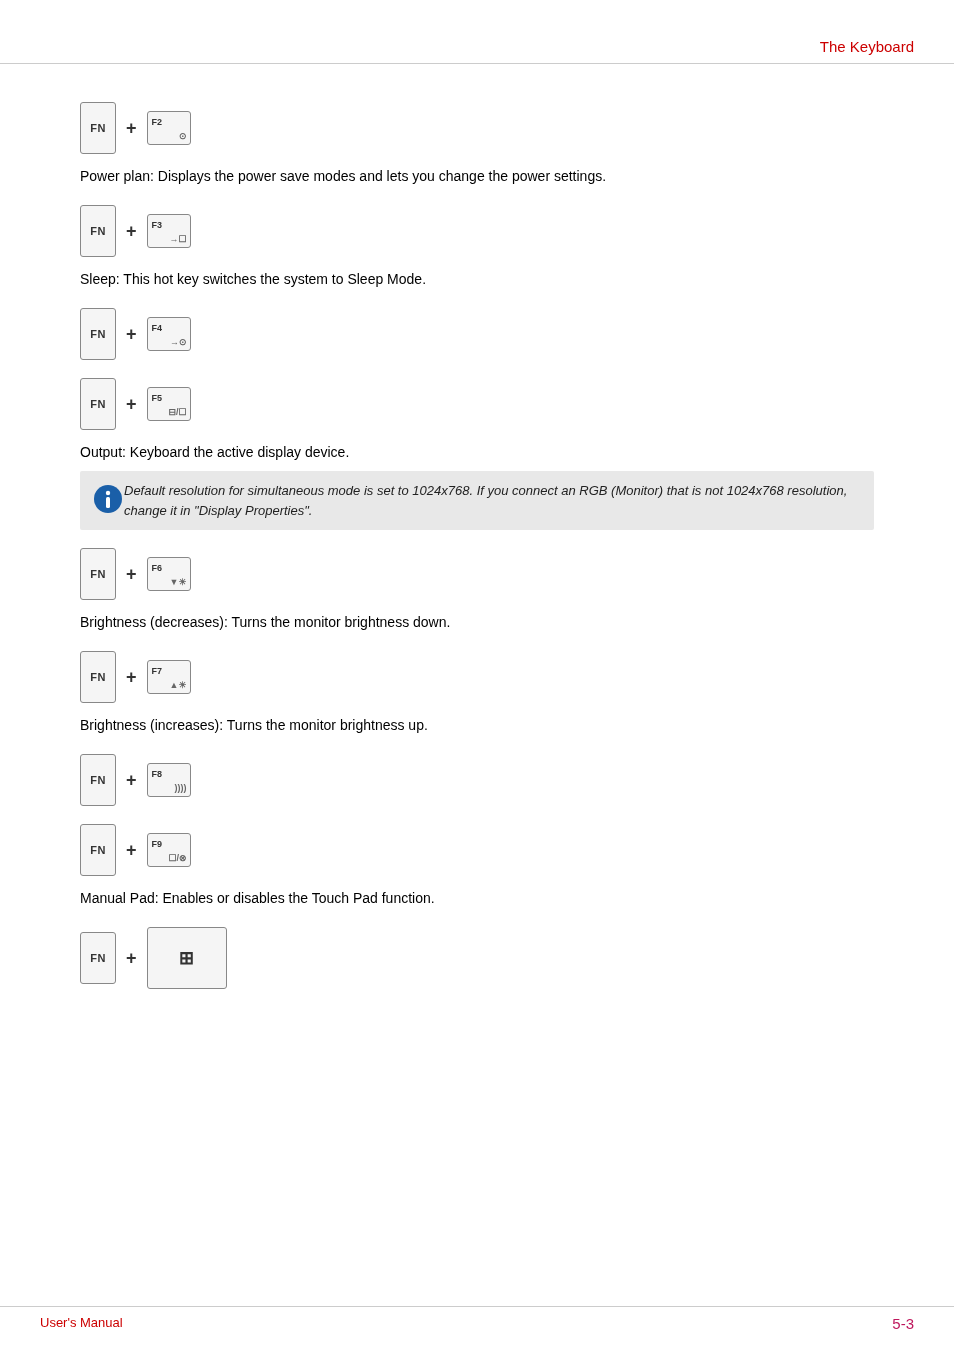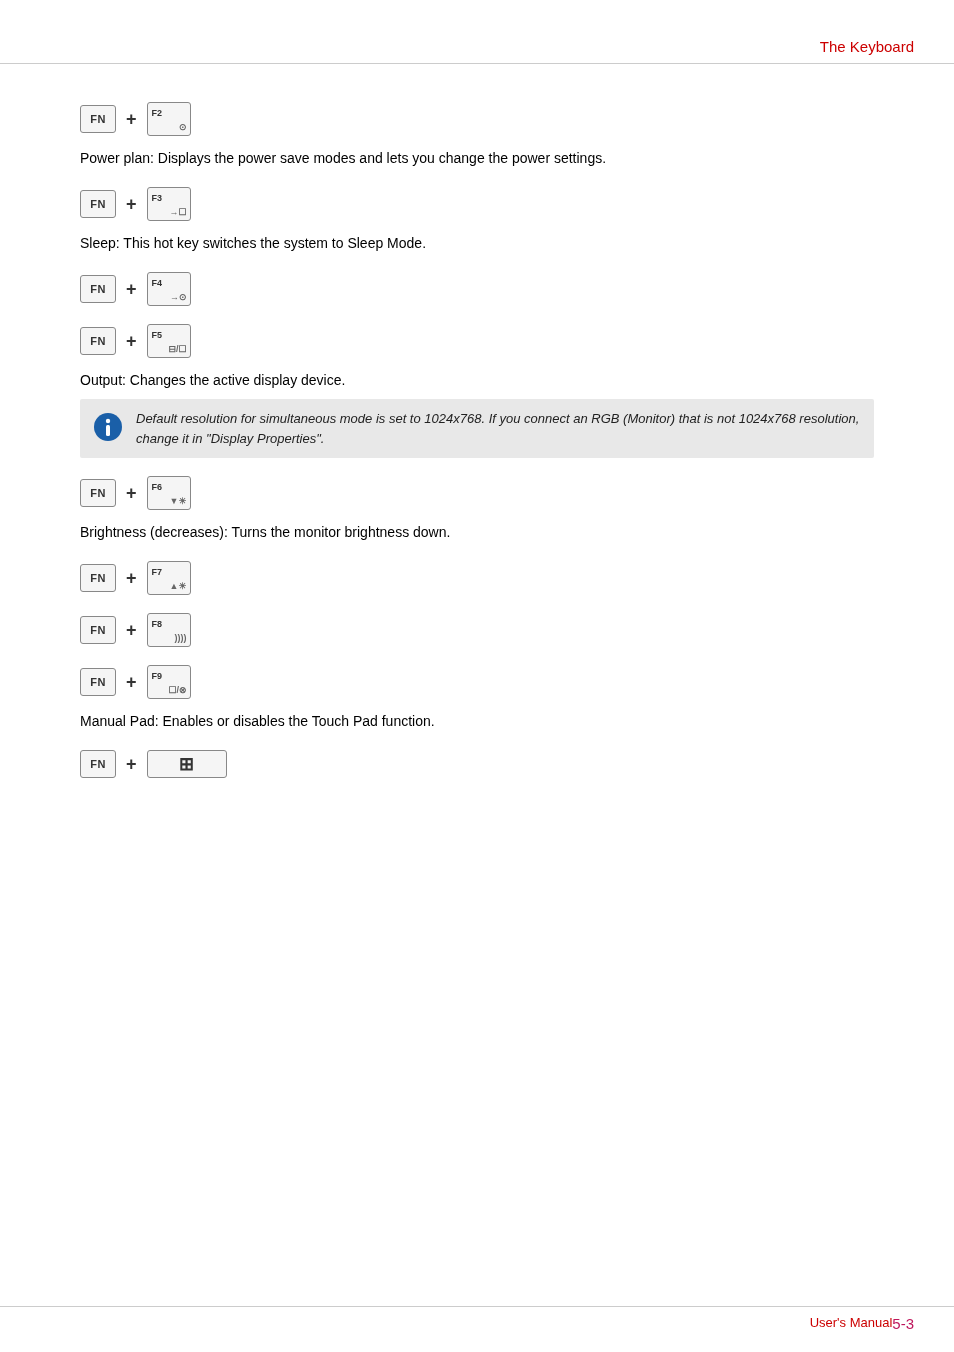--- a/index.html
+++ b/index.html
@@ -42,21 +42,21 @@
     .key-box {
       display: inline-flex;
       align-items: center;
       justify-content: center;
       border: 1.5px solid #888;
       border-radius: 3px;
       font-size: 11px;
       font-weight: bold;
       color: #333;
       background: #f5f5f5;
-      padding: 1px 7px;
+      padding: 19px 7px;
       min-width: 36px;
       min-height: 28px;
       position: relative;
     }
 
     .key-fn {
       font-size: 11px;
       font-weight: bold;
       letter-spacing: 0.5px;
     }
@@ -107,21 +107,21 @@
       font-weight: normal;
     }
 
     .info-box {
       display: flex;
       align-items: flex-start;
       background: #e8e8e8;
       border-radius: 2px;
       padding: 10px 12px;
       margin: 8px 0 18px 0;
-      gap: 12px;
+      gap: 0;
     }
 
     .info-icon {
       font-size: 28px;
       color: #1a5fa8;
       line-height: 1;
       flex-shrink: 0;
       margin-top: 2px;
     }
 
@@ -131,24 +131,25 @@
       line-height: 1.5;
       color: #222;
     }
 
     .page-footer {
       position: absolute;
       bottom: 20px;
       left: 0;
       right: 0;
       display: flex;
-      justify-content: flex-end;
+      justify-content: space-between;
       padding: 0 40px;
       border-top: 1px solid #ccc;
       padding-top: 8px;
+      gap: 28px;
     }
 
     .footer-left {
       color: #c00;
       font-size: 13px;
     }
 
     .footer-right {
       font-size: 15px;
       color: #be185d;
@@ -219,21 +220,21 @@
         <span class="key-fn">FN</span>
       </div>
       <span class="plus-sign">+</span>
       <div class="key-box key-fx">
         <span class="key-fx-label">F5</span>
         <span class="key-fx-icon">⊟/☐</span>
       </div>
     </div>
   </div>
   <p class="description">
-    <b>Output:</b><span> Changes the active display device.</span>
+    <b>Output:</b><span> Keyboard the active display device.</span>
   </p>
 
   <div class="info-box">
     <div class="info-icon">
       <svg width="32" height="32" viewBox="0 0 32 32">
         <circle cx="16" cy="16" r="14" fill="#1a5fa8"></circle>
         <circle cx="16" cy="10" r="2.2" fill="white"></circle>
         <rect x="14" y="14" width="4" height="11" rx="1.5" fill="white"></rect>
       </svg>
     </div>
@@ -261,20 +262,23 @@
       <div class="key-box">
         <span class="key-fn">FN</span>
       </div>
       <span class="plus-sign">+</span>
       <div class="key-box key-fx">
         <span class="key-fx-label">F7</span>
         <span class="key-fx-icon">▲☀</span>
       </div>
     </div>
   </div>
+  <p class="description">
+    <b>Brightness (increases):</b><span> Turns the monitor brightness up.</span>
+  </p>
 
   <div class="key-row">
     <div class="key-wrapper">
       <div class="key-box">
         <span class="key-fn">FN</span>
       </div>
       <span class="plus-sign">+</span>
       <div class="key-box key-fx">
         <span class="key-fx-label">F8</span>
         <span class="key-fx-icon">))))</span>

